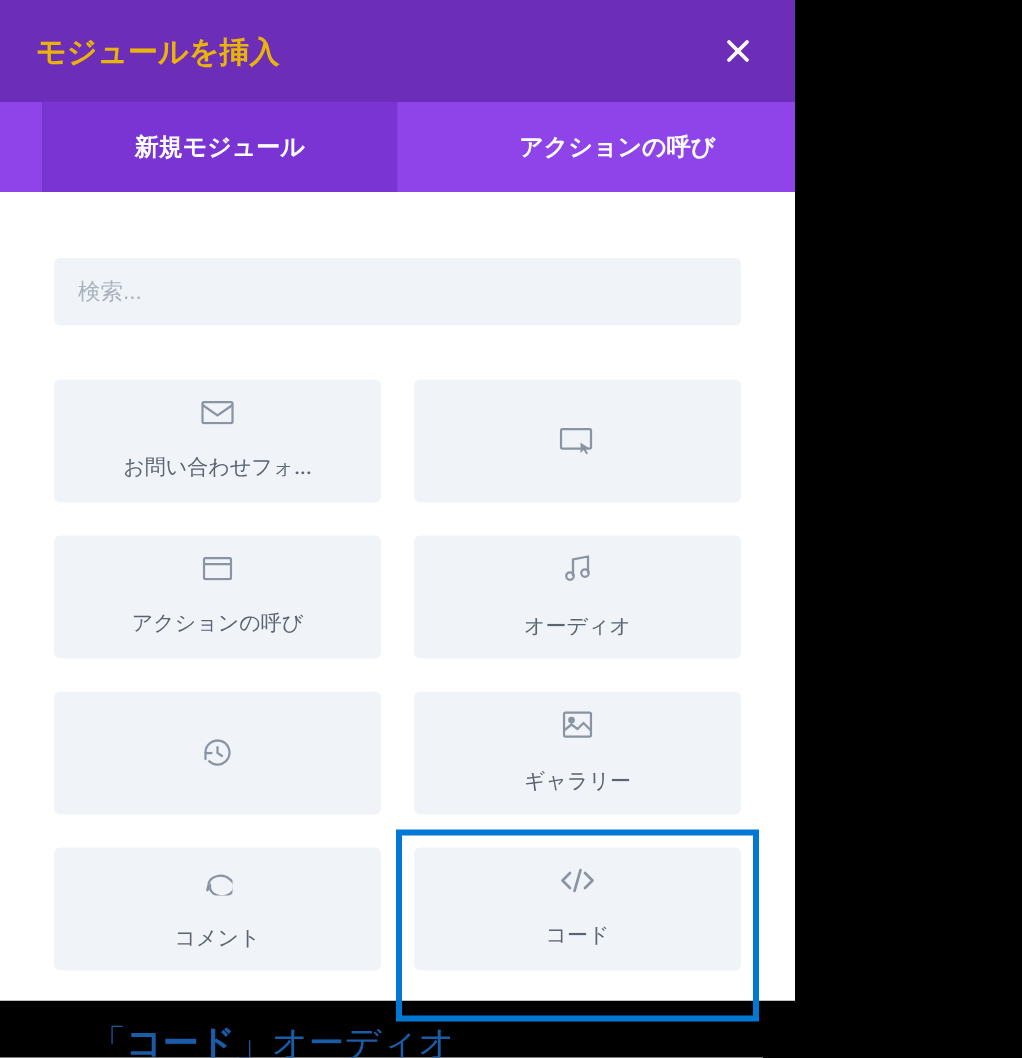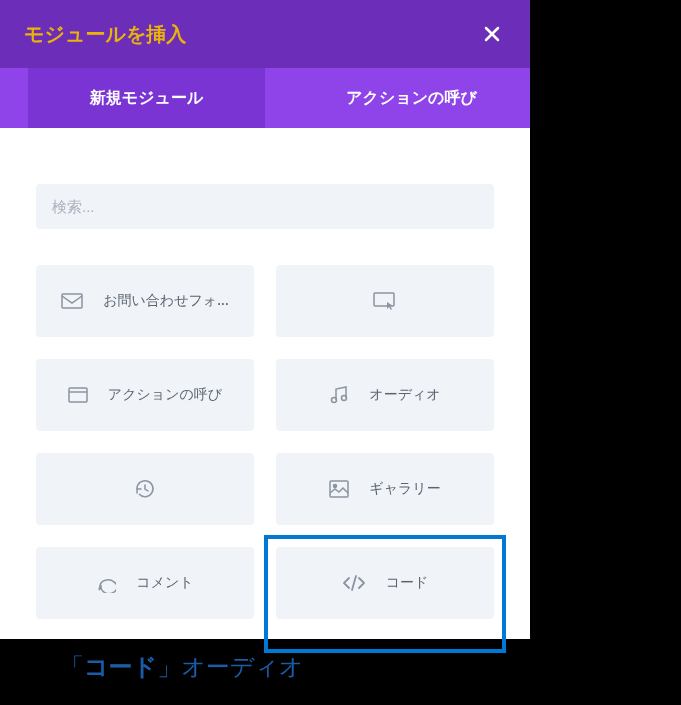--- a/index.html
+++ b/index.html
@@ -50,21 +50,21 @@
       color: #fff;
       font-size: 16px;
       font-weight: 600;
       cursor: pointer;
       margin-left: 28px;
     }
     .tab.active {
       background: #7a34d4;
     }
     .content {
-      padding: 56px 36px 20px 36px;
+      padding: 44px 36px 20px 36px;
       background: #fff;
     }
     .search-box {
       background: #f0f3f7;
       border: none;
       border-radius: 4px;
       padding: 14px 16px;
       width: 100%;
       font-size: 15px;
       color: #8b94a3;
@@ -74,23 +74,23 @@
       color: #aab2bd;
     }
     .grid {
       display: grid;
       grid-template-columns: 1fr 1fr;
       gap: 22px;
     }
     .module-item {
       background: #f0f3f7;
       border-radius: 4px;
-      height: 72px;
-      display: flex;
-      flex-direction: row;
+      height: 82px;
+      display: flex;
+      flex-direction: column;
       align-items: center;
       justify-content: center;
       cursor: pointer;
       gap: 20px;
     }
     .module-icon {
       color: #8b94a3;
       display: flex;
       align-items: center;
       justify-content: center;

